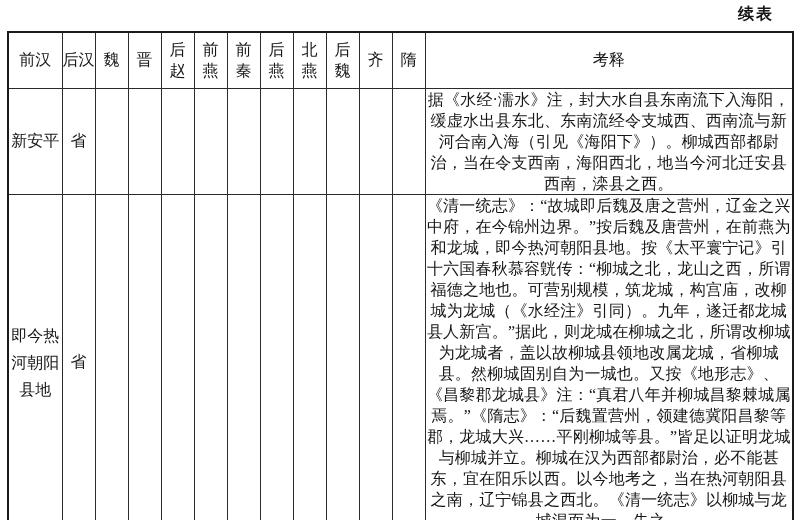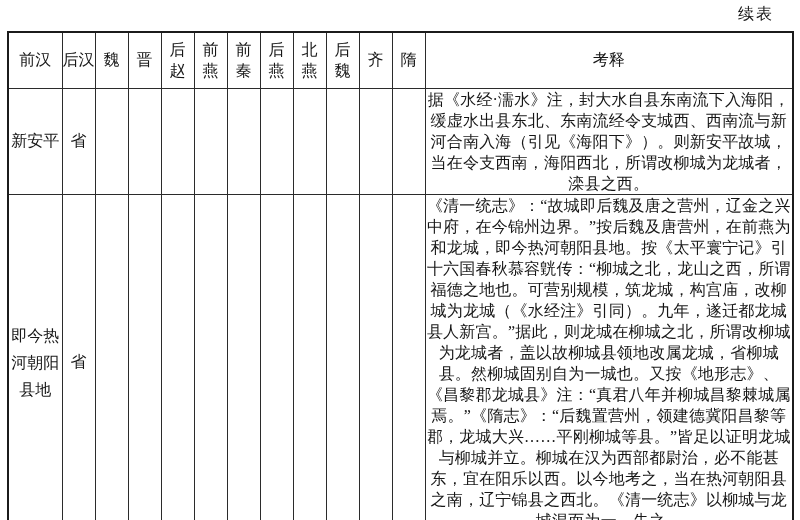--- a/index.html
+++ b/index.html
@@ -4,21 +4,21 @@
 <style>
   html,body{margin:0;padding:0;}
   body{
     width:800px;height:520px;position:relative;
     background:#ffffff;color:#161616;
     font-family:"Liberation Serif","DejaVu Serif",serif;
     overflow:hidden;
   }
   .continued{
     position:absolute;top:4px;right:26px;
-    font-size:16px;font-weight:normal;letter-spacing:2px;
+    font-size:16px;font-weight:bold;letter-spacing:2px;
   }
   table.geo{
     position:absolute;left:7px;top:31px;width:787px;
     border-collapse:collapse;table-layout:fixed;
     border:2px solid #1b1b1b;border-bottom-width:3px;
   }
   table.geo th,table.geo td{
     border:1px solid #2b2b2b;
     padding:0;text-align:center;vertical-align:middle;
     font-weight:normal;font-size:16px;color:#161616;
@@ -86,21 +86,21 @@
       <td></td>
       <td></td>
       <td></td>
       <td></td>
       <td></td>
       <td></td>
       <td></td>
       <td></td>
       <td></td>
       <td></td>
-      <td class="remark">据《水经·濡水》注，封大水自县东南流下入海阳，缓虚水出县东北、东南流经令支城西、西南流与新河合南入海（引见《海阳下》）。则新安平故城，当在令支西南，海阳西北，所谓改柳城为龙城者，滦县之西。</td>
+      <td class="remark">据《水经·濡水》注，封大水自县东南流下入海阳，缓虚水出县东北、东南流经令支城西、西南流与新河合南入海（引见《海阳下》）。柳城西部都尉治，当在令支西南，海阳西北，地当今河北迁安县西南，滦县之西。</td>
     </tr>
     <tr class="r2">
       <td><span class="wrap3">即今热河朝阳县地</span></td>
       <td><span>省</span></td>
       <td></td>
       <td></td>
       <td></td>
       <td></td>
       <td></td>
       <td></td>

